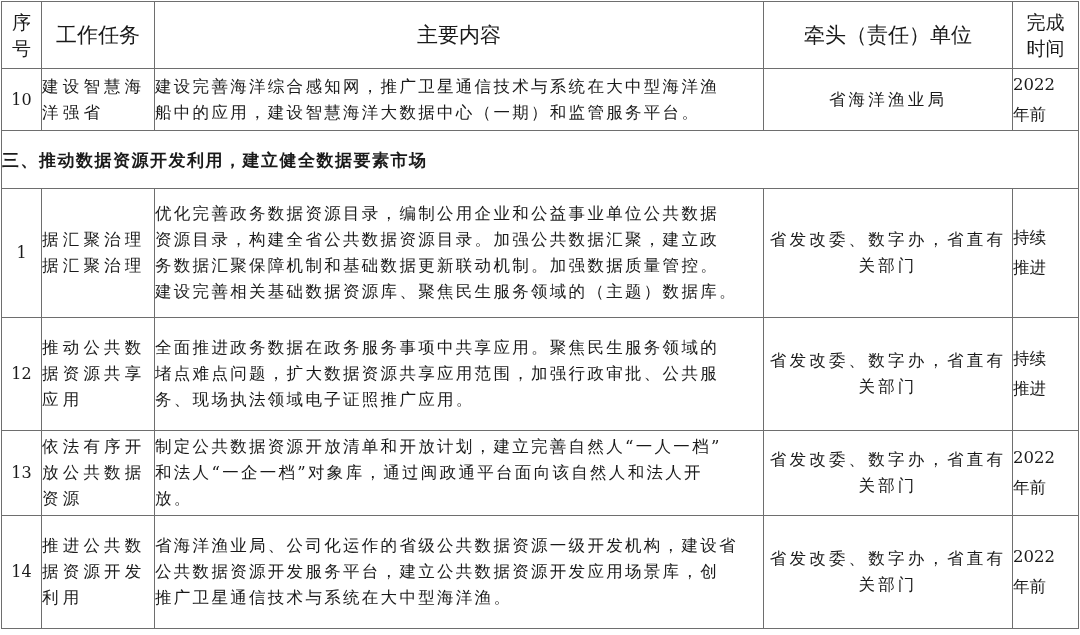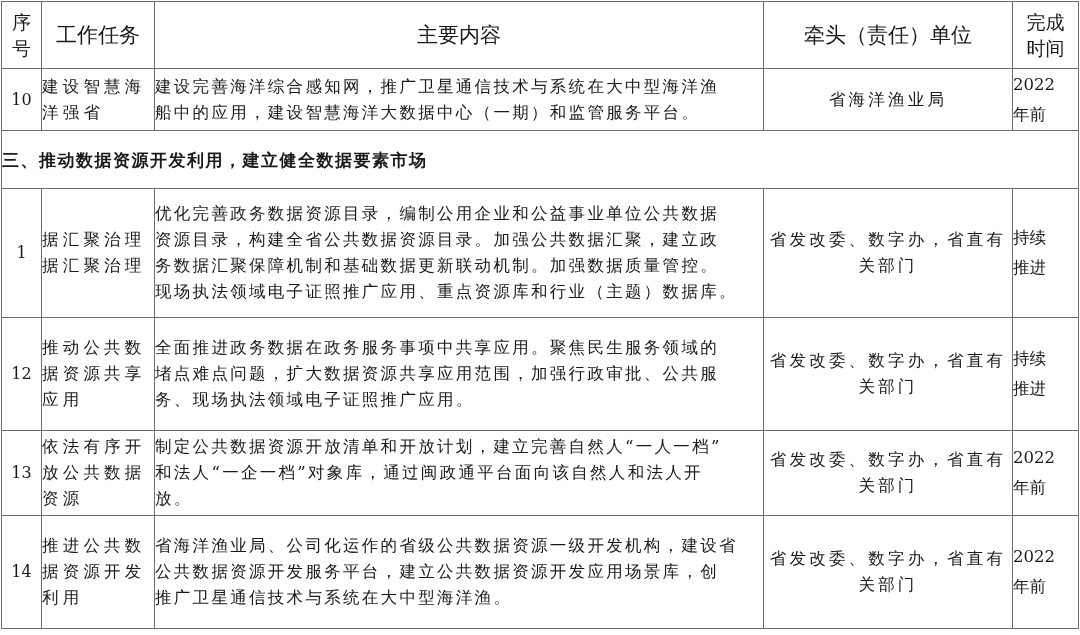--- a/index.html
+++ b/index.html
@@ -84,21 +84,21 @@
   <tr class="h-11">
     <td class="no">1</td>
     <td class="task">
       <span class="line">据汇聚治理</span>
       <span class="line">据汇聚治理</span>
     </td>
     <td class="content">
       <span class="line">优化完善政务数据资源目录，编制公用企业和公益事业单位公共数据</span>
       <span class="line">资源目录，构建全省公共数据资源目录。加强公共数据汇聚，建立政</span>
       <span class="line">务数据汇聚保障机制和基础数据更新联动机制。加强数据质量管控。</span>
-      <span class="line">现场执法领域电子证照推广应用、重点资源库和行业（主题）数据库。</span>
+      <span class="line">建设完善相关基础数据资源库、聚焦民生服务领域的（主题）数据库。</span>
     </td>
     <td class="unit">
       <span class="line">省发改委、数字办，省直有</span>
       <span class="line">关部门</span>
     </td>
     <td class="time">
       <span class="line">持续</span>
       <span class="line">推进</span>
     </td>
   </tr>

